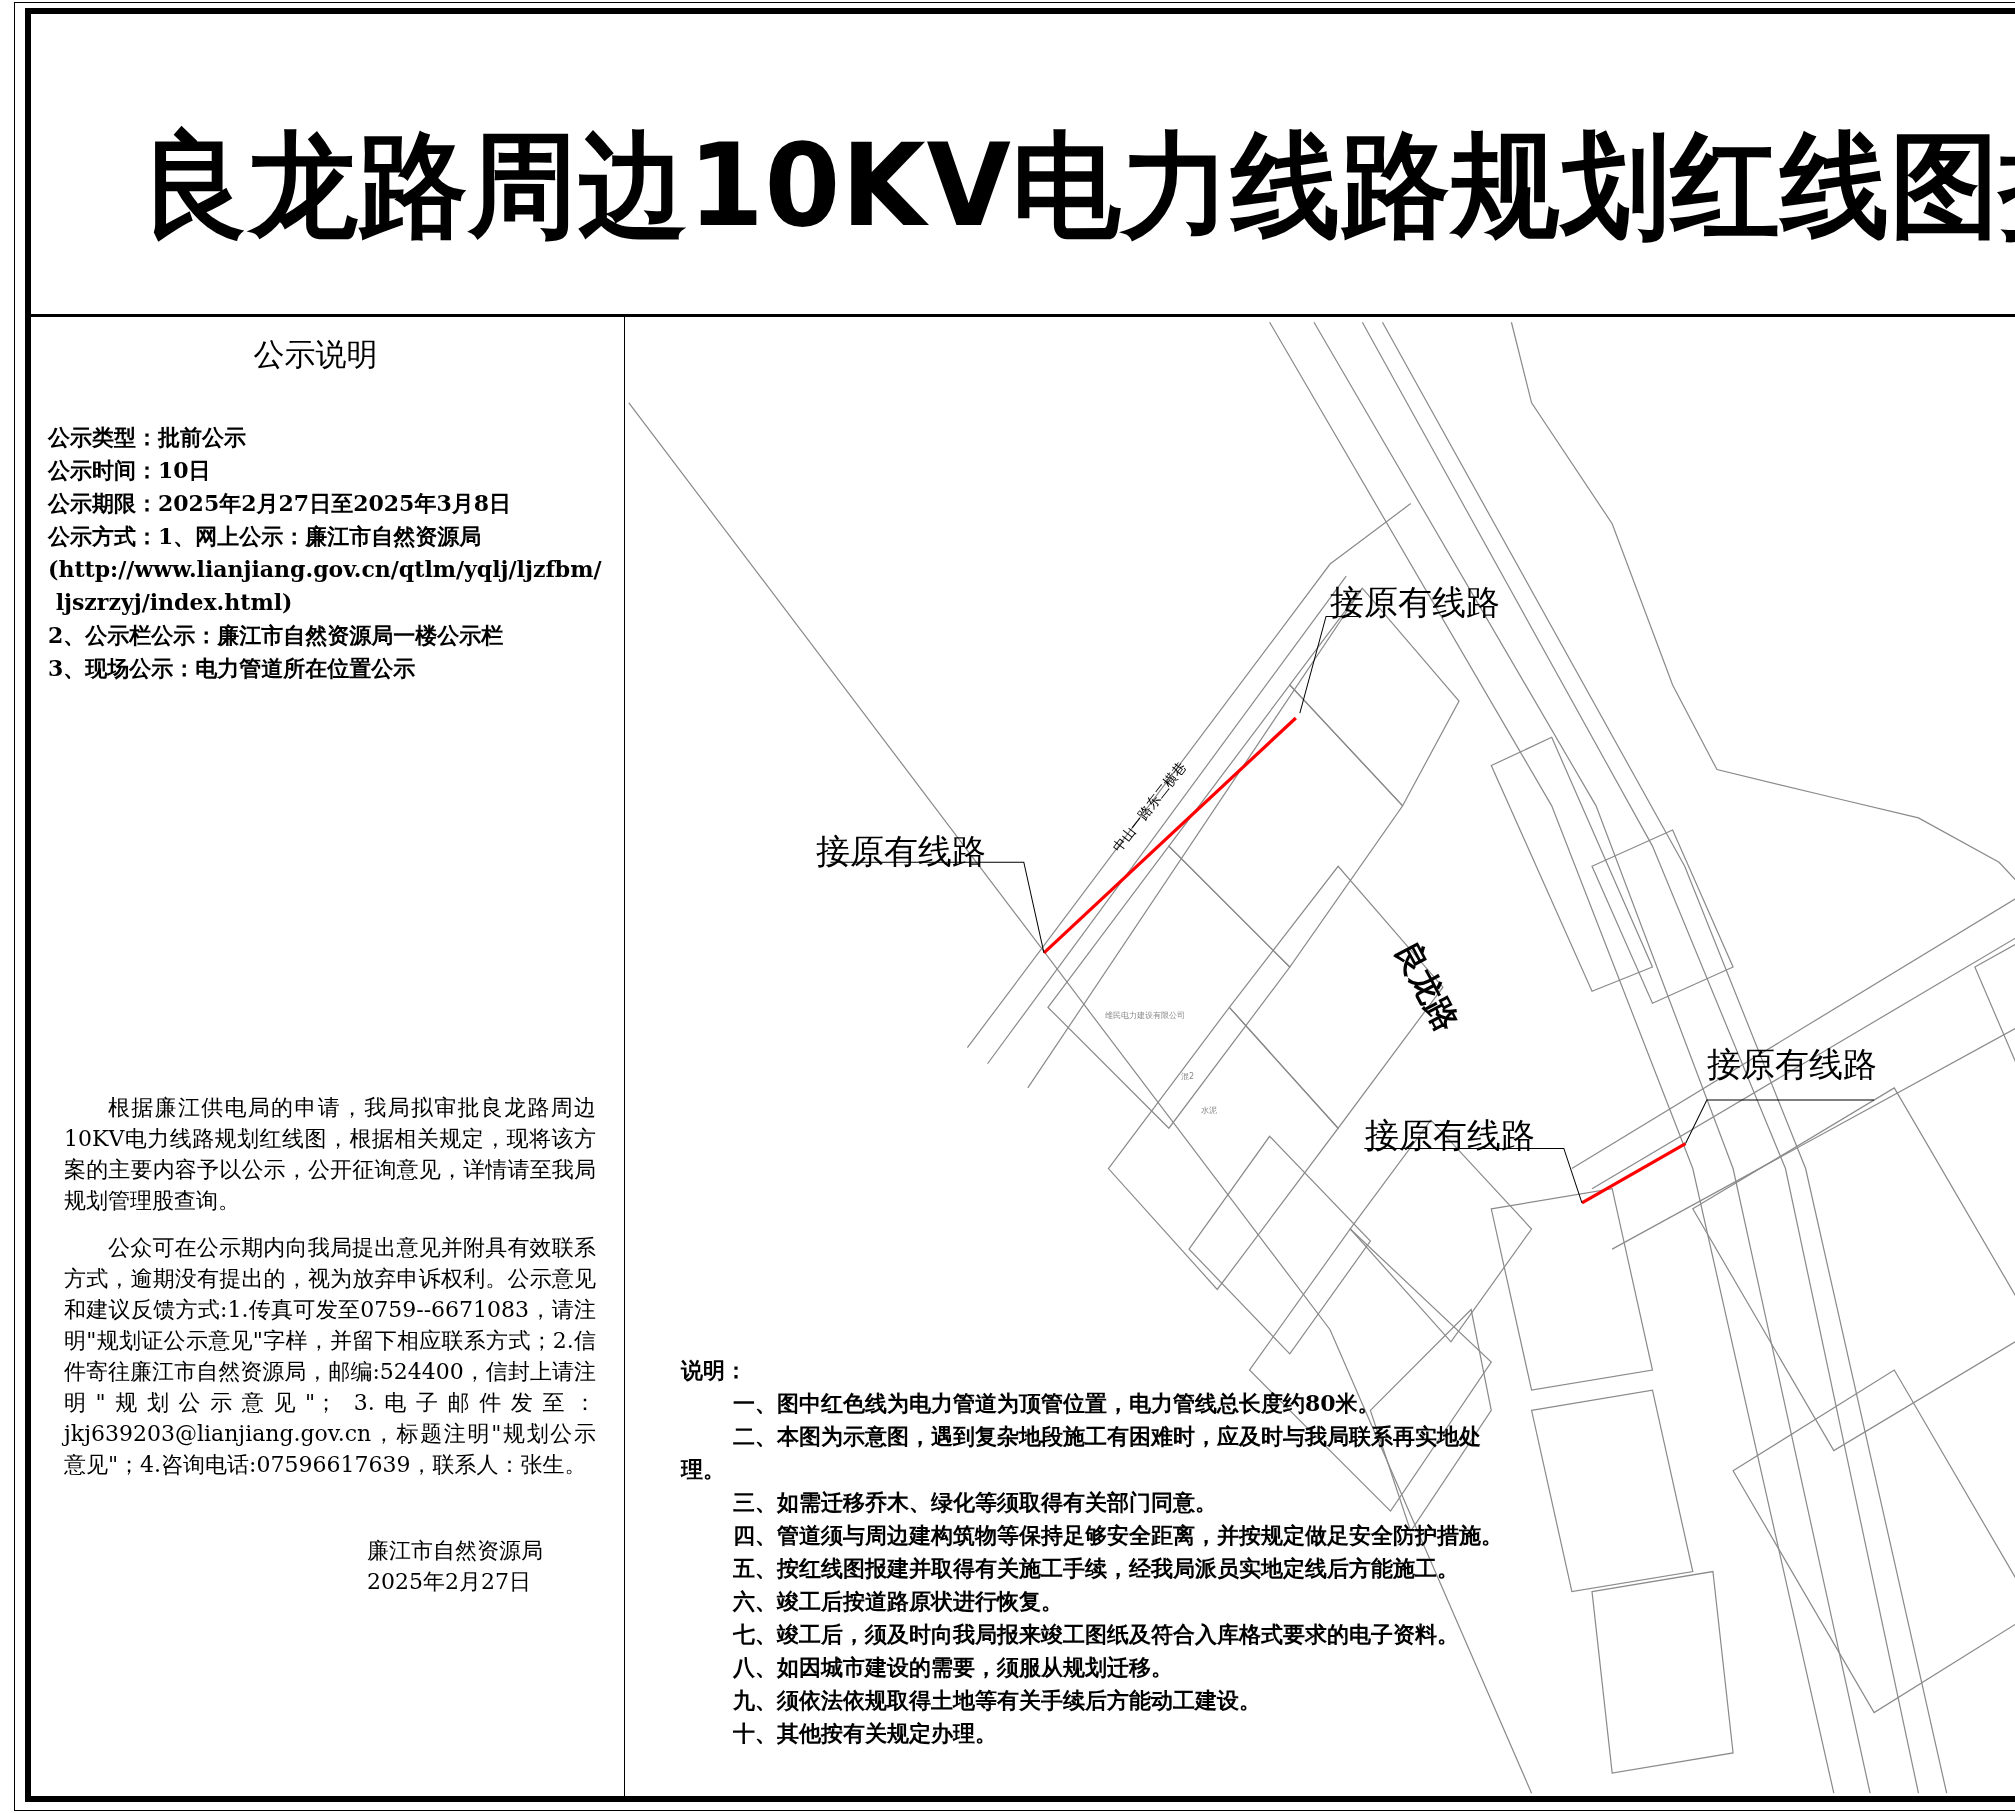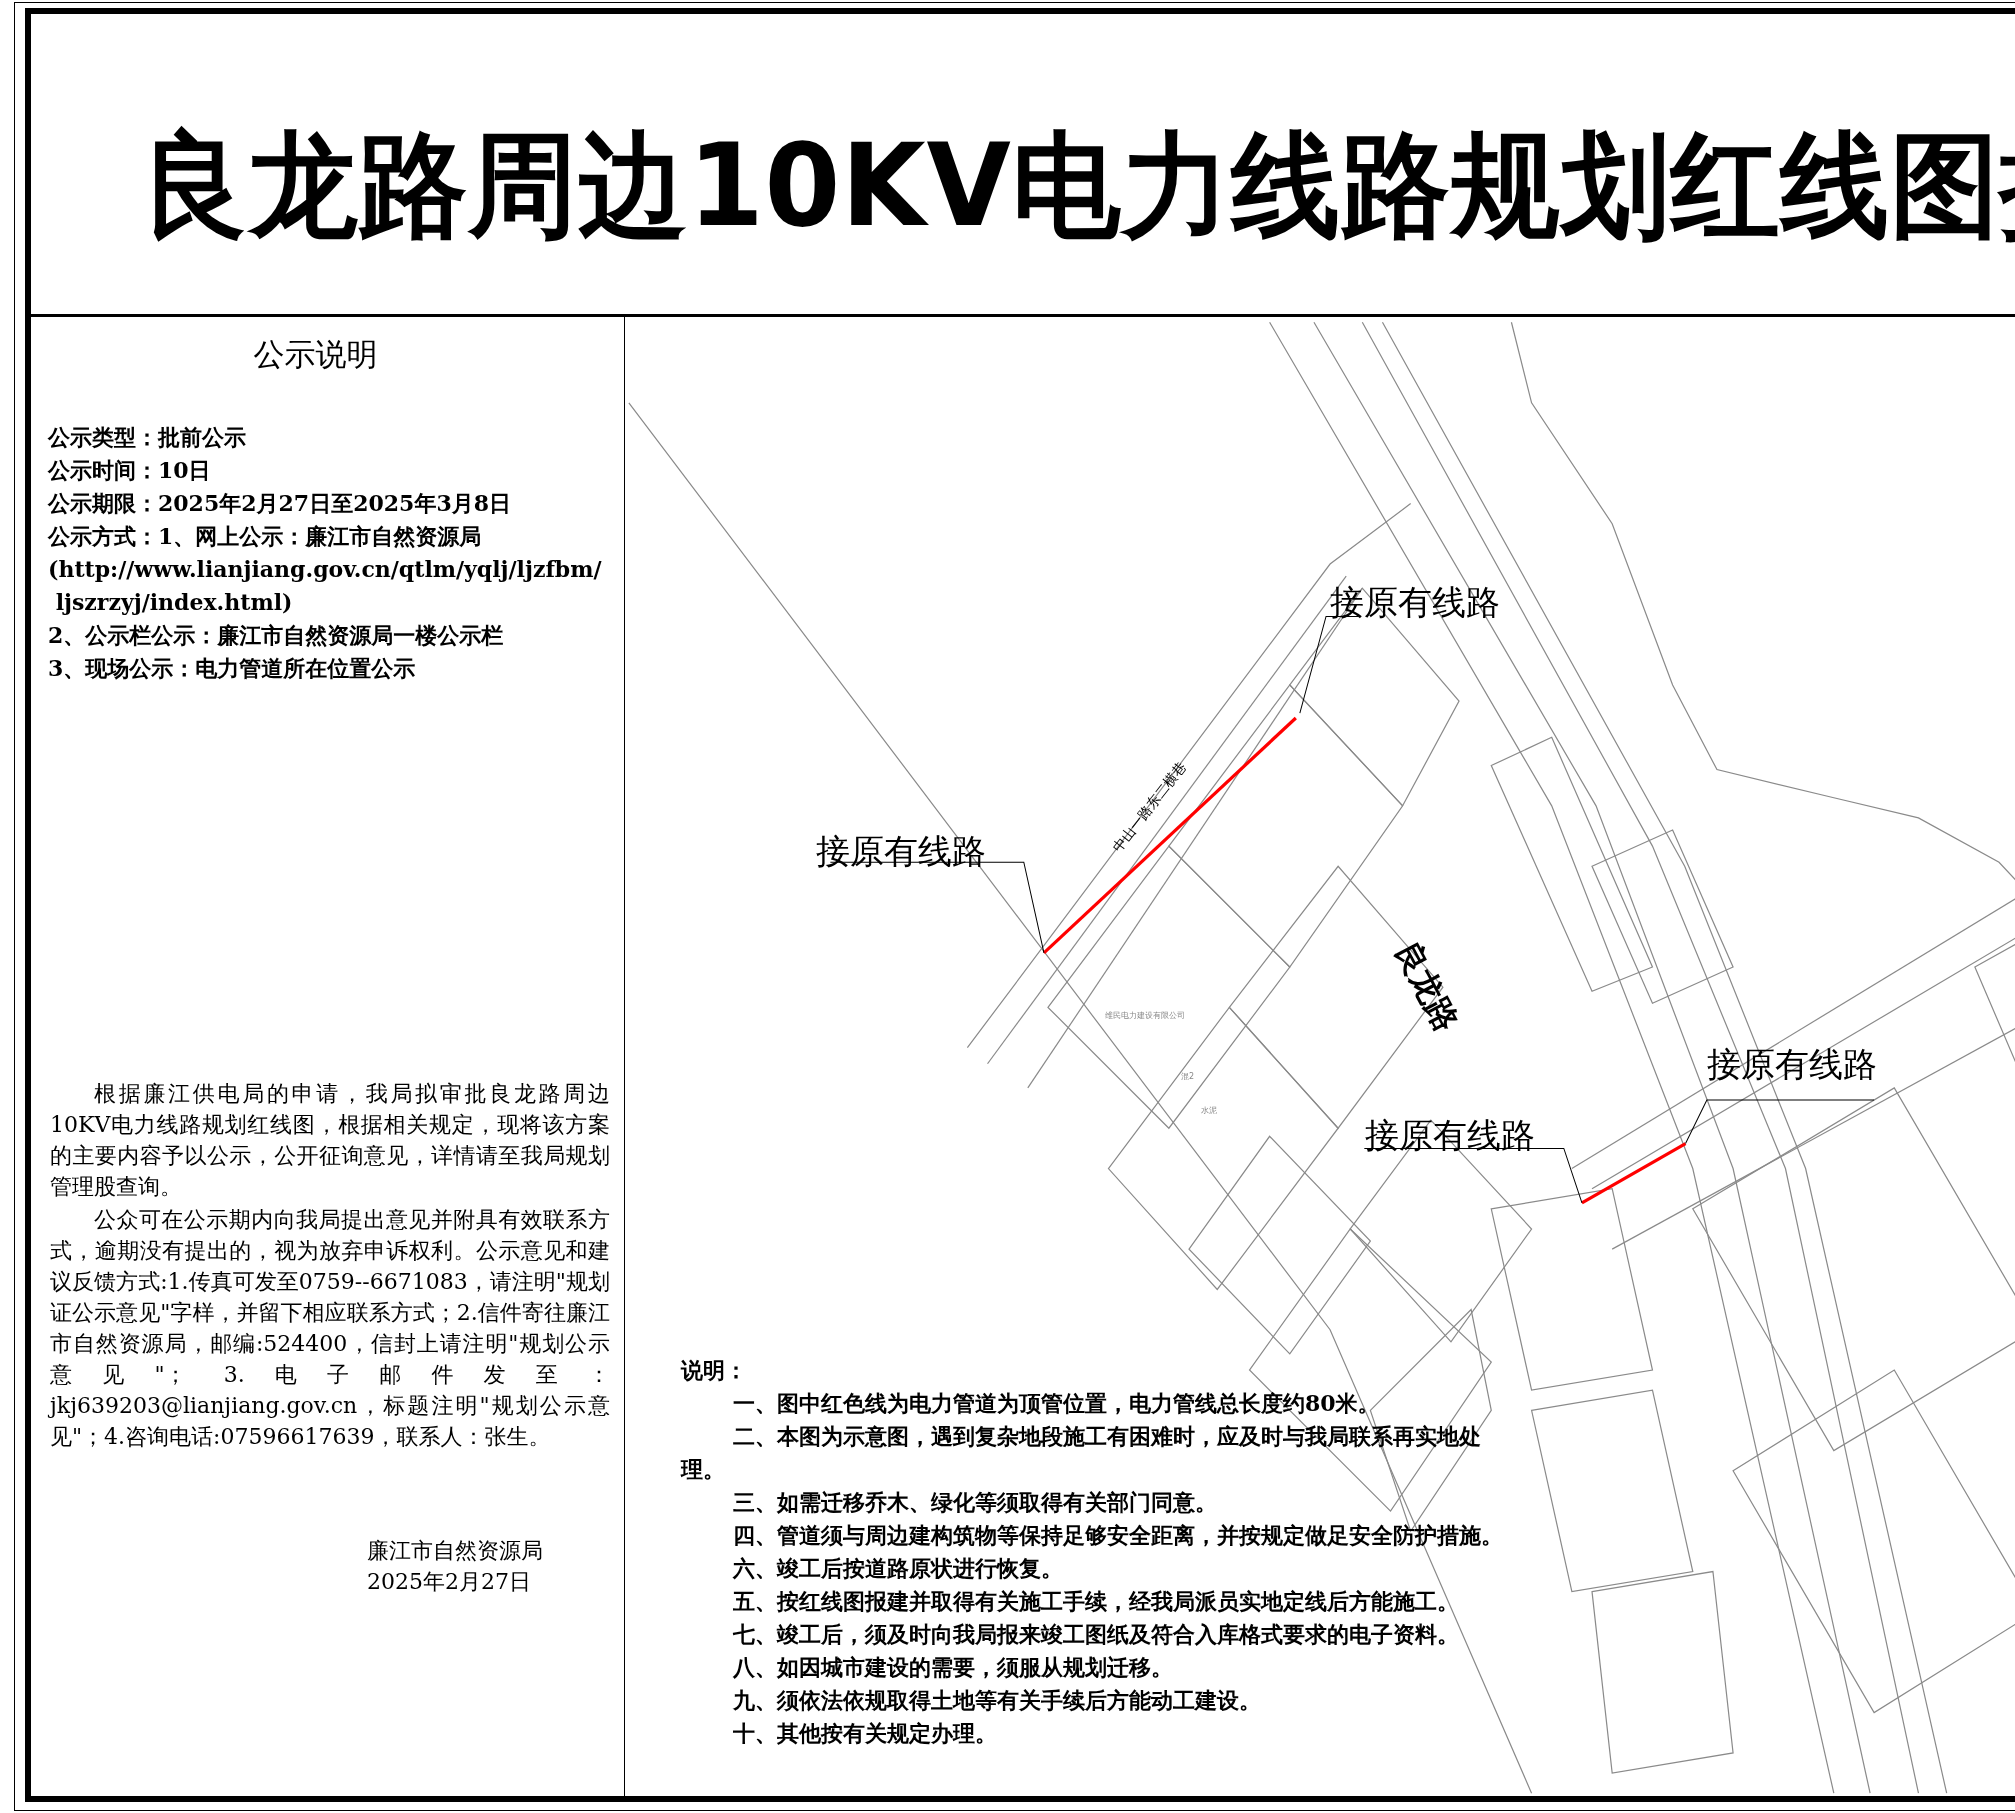--- a/index.html
+++ b/index.html
@@ -12,21 +12,21 @@
   .left-divider { left:624px; top:317px; width:1.2px; height:1479px; background:#000; }
   .title { left:31px; top:73px; width:2516px; height:226px; text-align:center;
            font-size:109px; line-height:226px; font-weight:bold; letter-spacing:0.8px;
            font-family:"DejaVu Sans","Liberation Sans",sans-serif; }
   .title span { display:inline-block; transform:scaleY(1.05); }
   
   .notice-title { left:31px; top:334px; width:569px; text-align:center; font-size:31px; }
   .notice-info { left:48px; top:421px; width:564px; font-size:22px; line-height:33px; }
   .notice-info div { white-space:pre;font-weight:bold; }
   .notice-body { left:48px; top:1076px; width:564px; font-size:22px; line-height:31px; text-align:justify; }
-  .notice-body p { margin:2px; text-indent:44px; }
+  .notice-body p { margin:16px; text-indent:44px; }
   .signature { left:367px; top:1535px; font-size:22px; line-height:31px; }
   
   .map { left:625px; top:317px; width:1444px; height:1479px; overflow:hidden; }
   .map svg { position:absolute; left:0; top:0; }
   .notes { left:681px; top:1354px; width:967px; font-size:22px; line-height:33px;font-weight:bold; }
   .notes div { white-space:nowrap; }
   .notes .ind { padding-left:52px; }
   .lbl { font-family:"DejaVu Sans","Liberation Sans",sans-serif; }
 </style>
 </head>
@@ -124,20 +124,20 @@
   <div class="abs lbl" style="left:576px;top:788px;font-size:8px;color:#888;">水泥</div>
 </div>
 
 <div class="abs notes">
   <div>说明：</div>
   <div class="ind">一、图中红色线为电力管道为顶管位置，电力管线总长度约80米。</div>
   <div class="ind">二、本图为示意图，遇到复杂地段施工有困难时，应及时与我局联系再实地处</div>
   <div>理。</div>
   <div class="ind">三、如需迁移乔木、绿化等须取得有关部门同意。</div>
   <div class="ind">四、管道须与周边建构筑物等保持足够安全距离，并按规定做足安全防护措施。</div>
+  <div class="ind">五、按红线图报建并取得有关施工手续，经我局派员实地定线后方能施工。</div>
   <div class="ind">六、竣工后按道路原状进行恢复。</div>
-  <div class="ind">五、按红线图报建并取得有关施工手续，经我局派员实地定线后方能施工。</div>
   <div class="ind">七、竣工后，须及时向我局报来竣工图纸及符合入库格式要求的电子资料。</div>
   <div class="ind">八、如因城市建设的需要，须服从规划迁移。</div>
   <div class="ind">九、须依法依规取得土地等有关手续后方能动工建设。</div>
   <div class="ind">十、其他按有关规定办理。</div>
 </div>
 
 
 </body></html>

